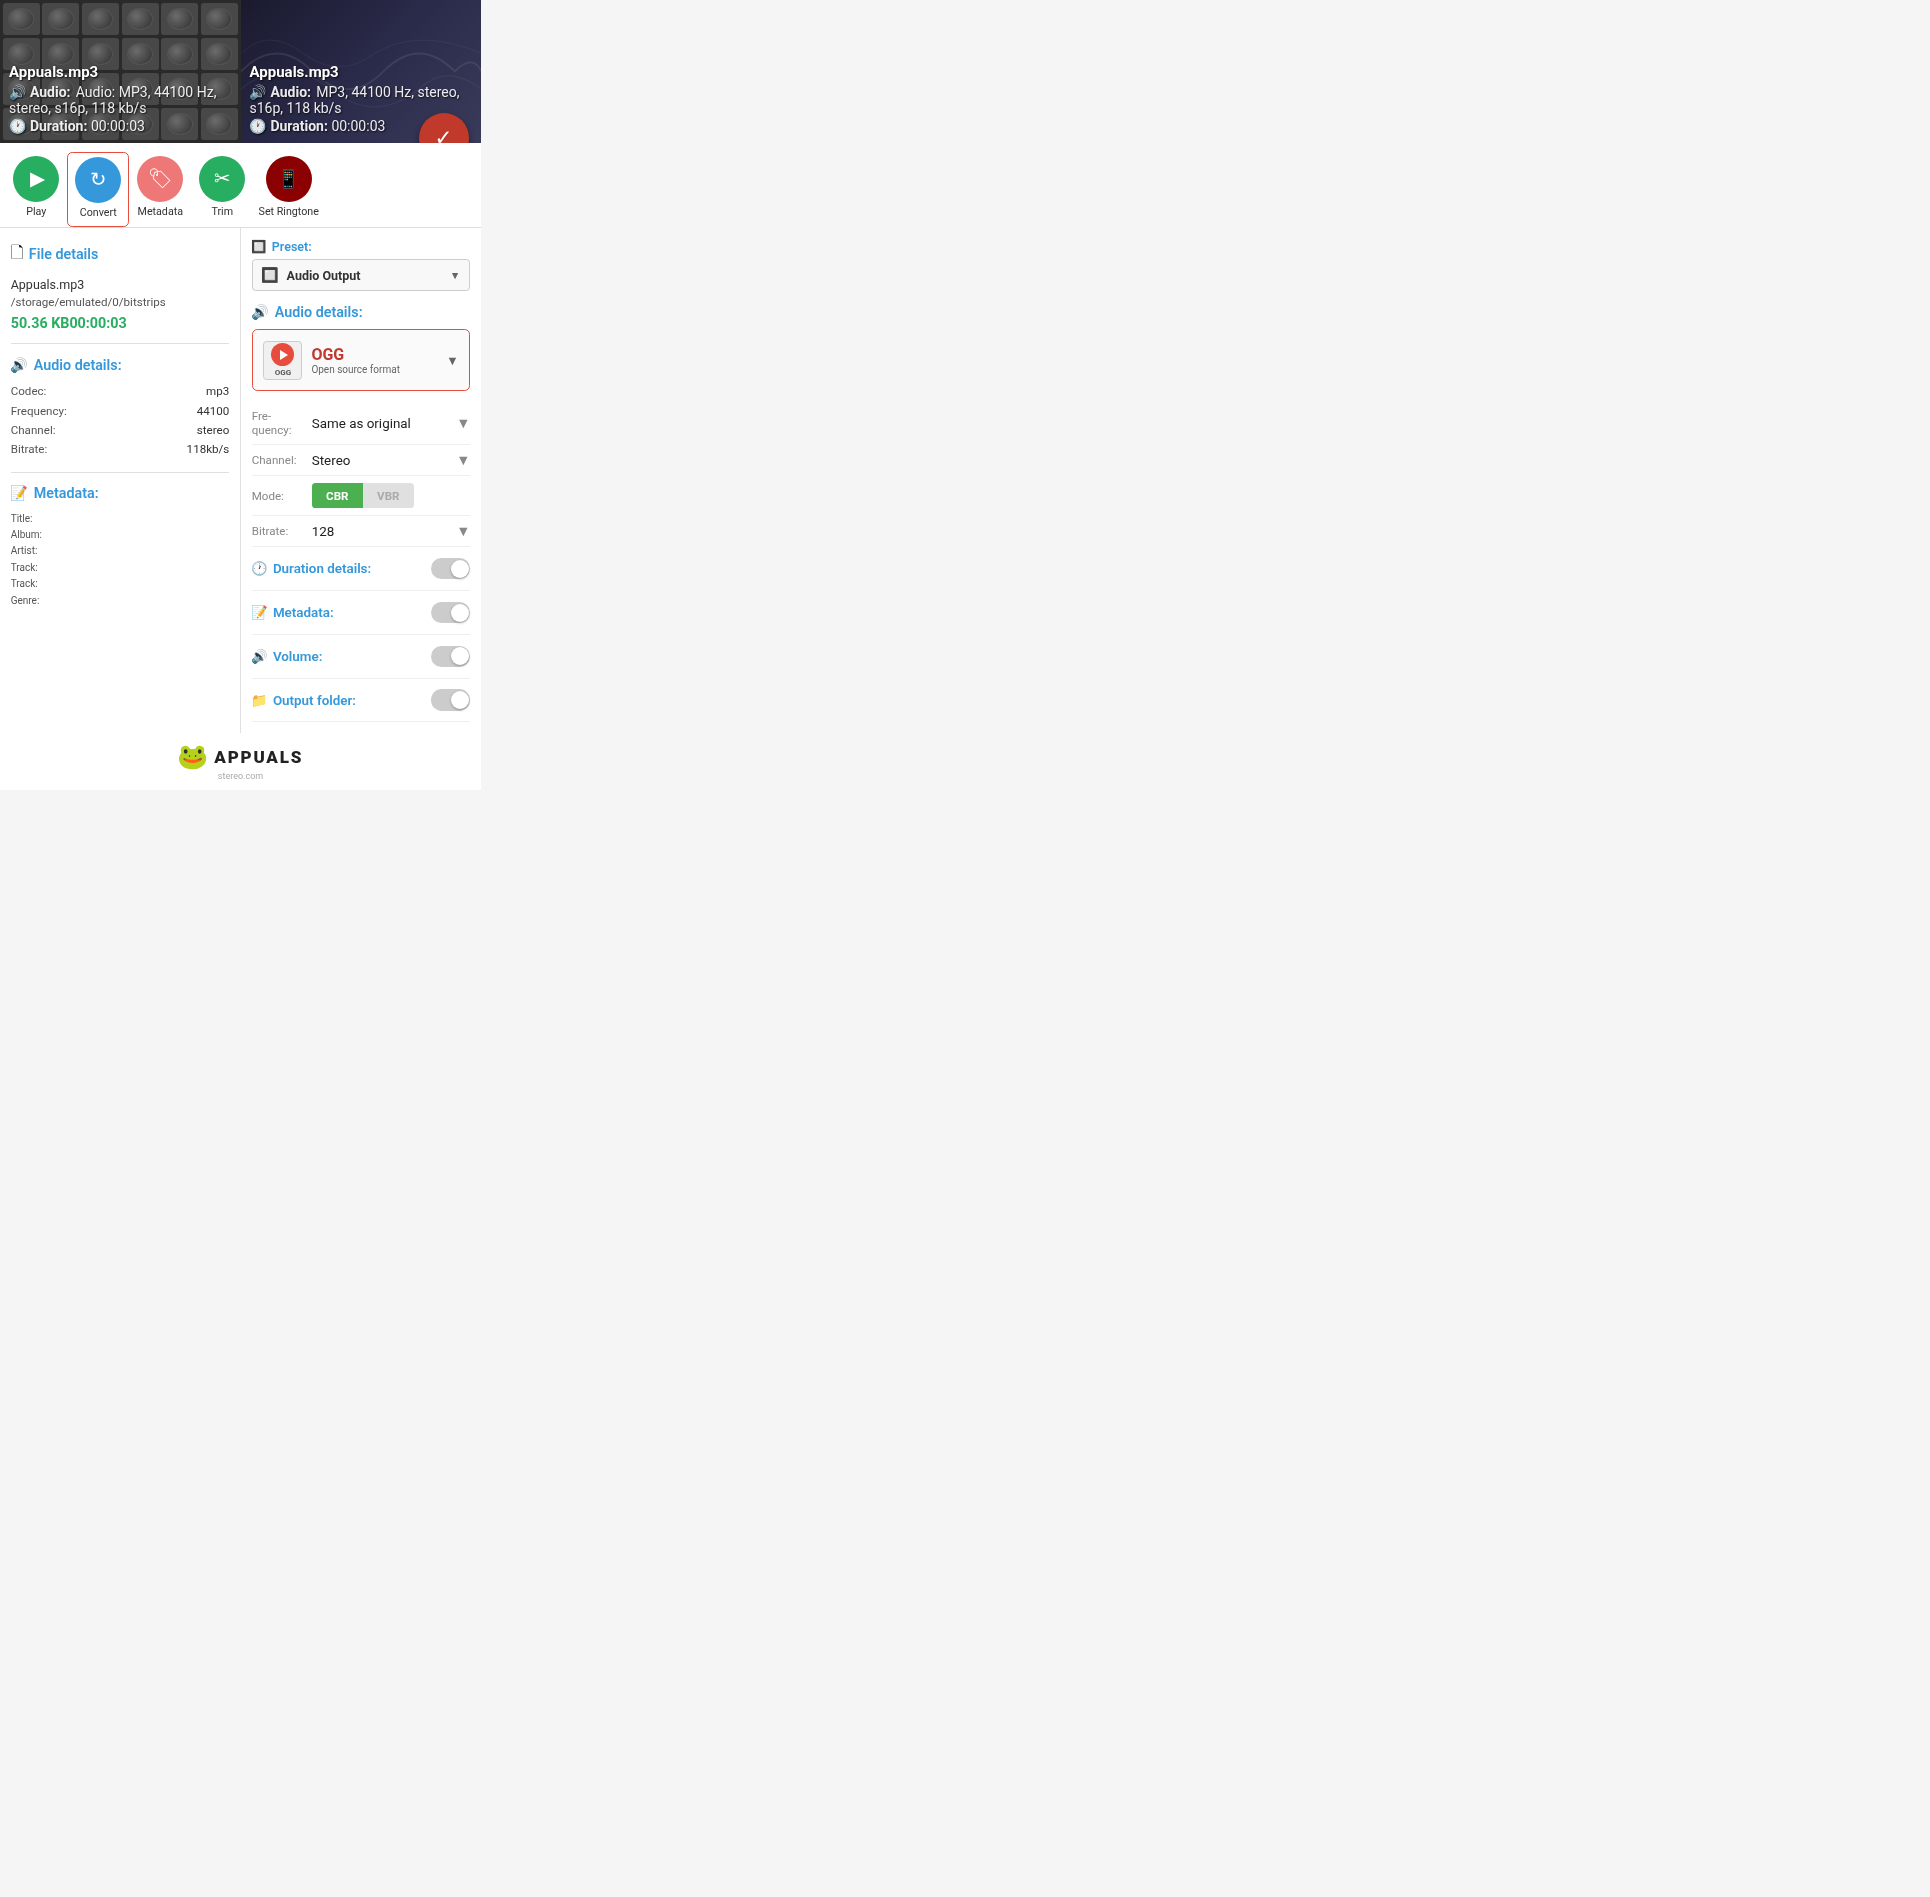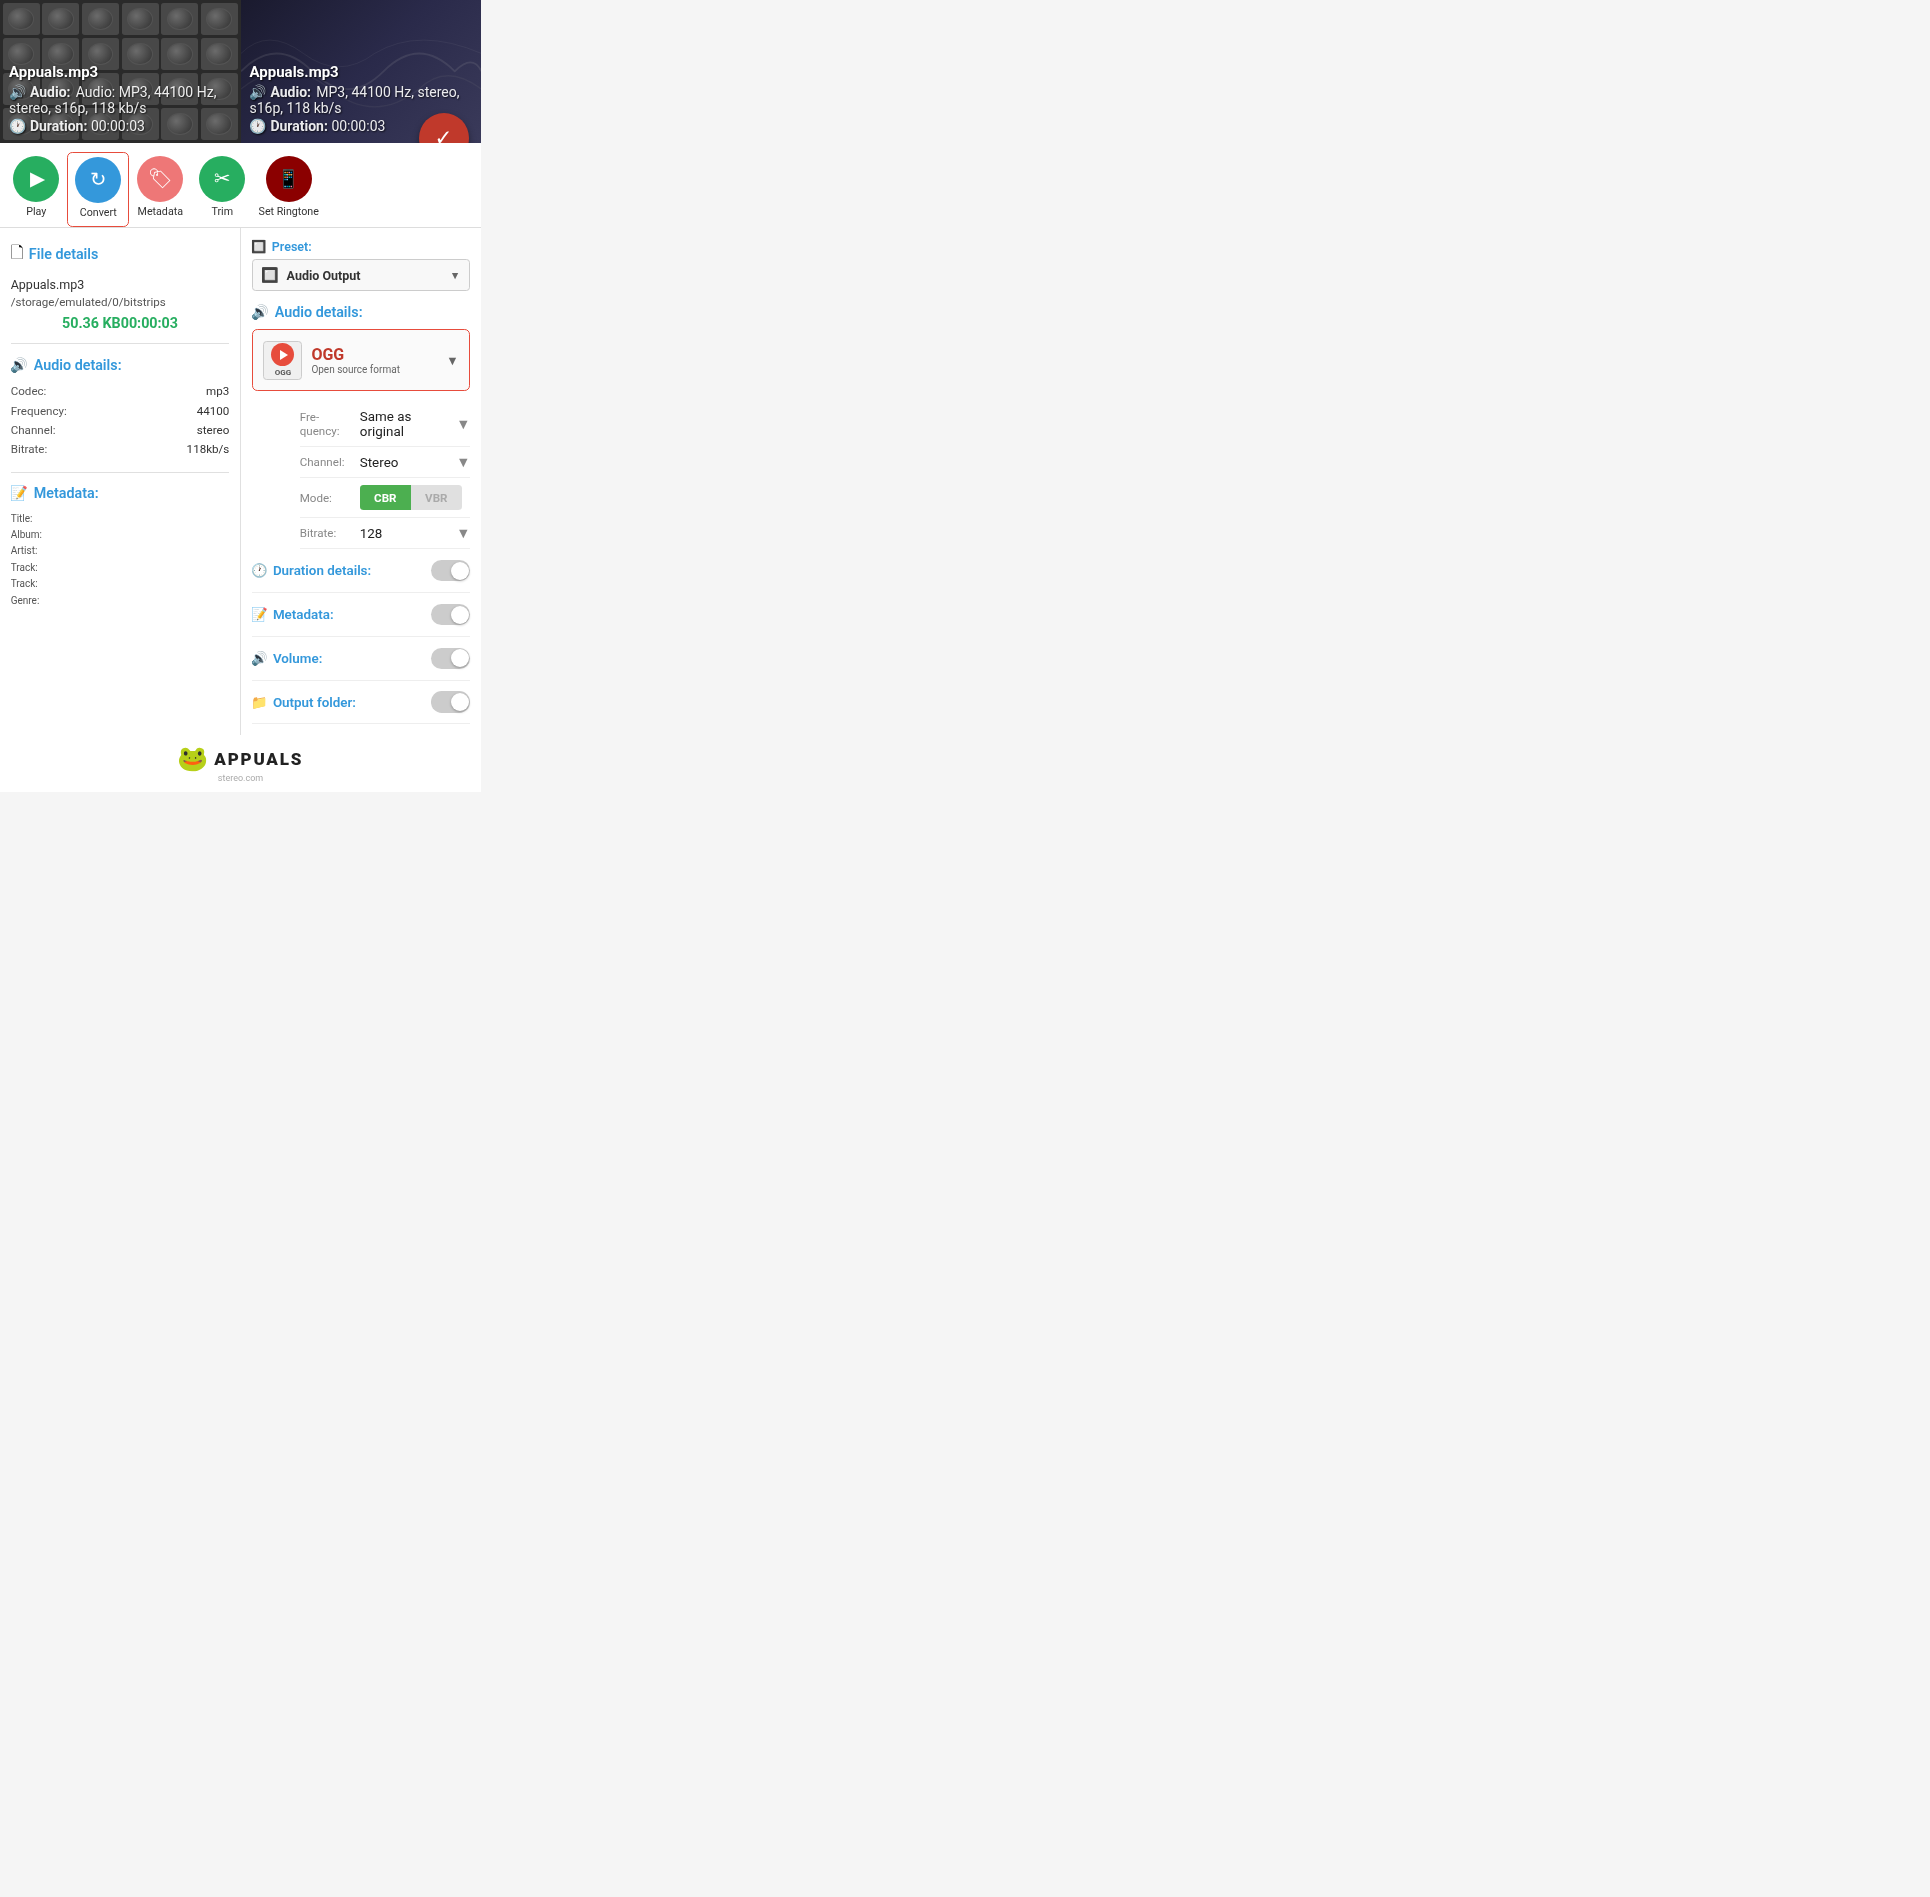--- a/index.html
+++ b/index.html
@@ -190,21 +190,21 @@
       color: #333;
       margin-bottom: 3.6px;
     }
     .filepath-text {
       font-size: 11.6px;
       color: #555;
       margin-bottom: 5.3px;
     }
     .file-stats {
       display: flex;
-      justify-content: center;
+      justify-content: flex-start;
       margin-bottom: 3.6px;
     }
     .filesize {
       font-size: 14.3px;
       font-weight: bold;
       color: #27ae60;
     }
     .duration {
       font-size: 14.3px;
       font-weight: bold;
@@ -330,21 +330,20 @@
       color: #666;
     }
 
     
     .control-row {
       display: flex;
       align-items: center;
       padding: 7.1px 0;
       border-bottom: 0.9px solid #eee;
       gap: 7.1px;
-      margin-left: 48px;
     }
     .control-label {
       font-size: 11.6px;
       color: #888;
       min-width: 53px;
     }
     .control-select {
       flex: 1;
       display: flex;
       align-items: center;

